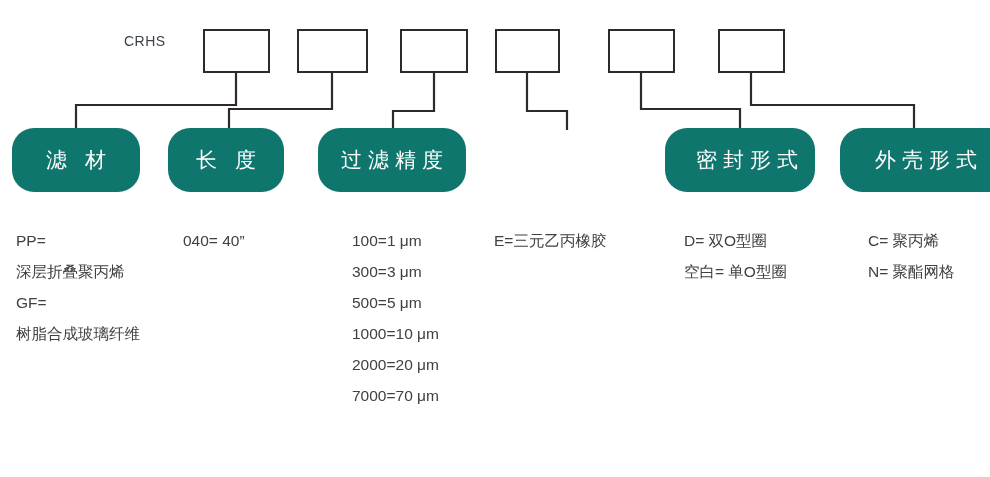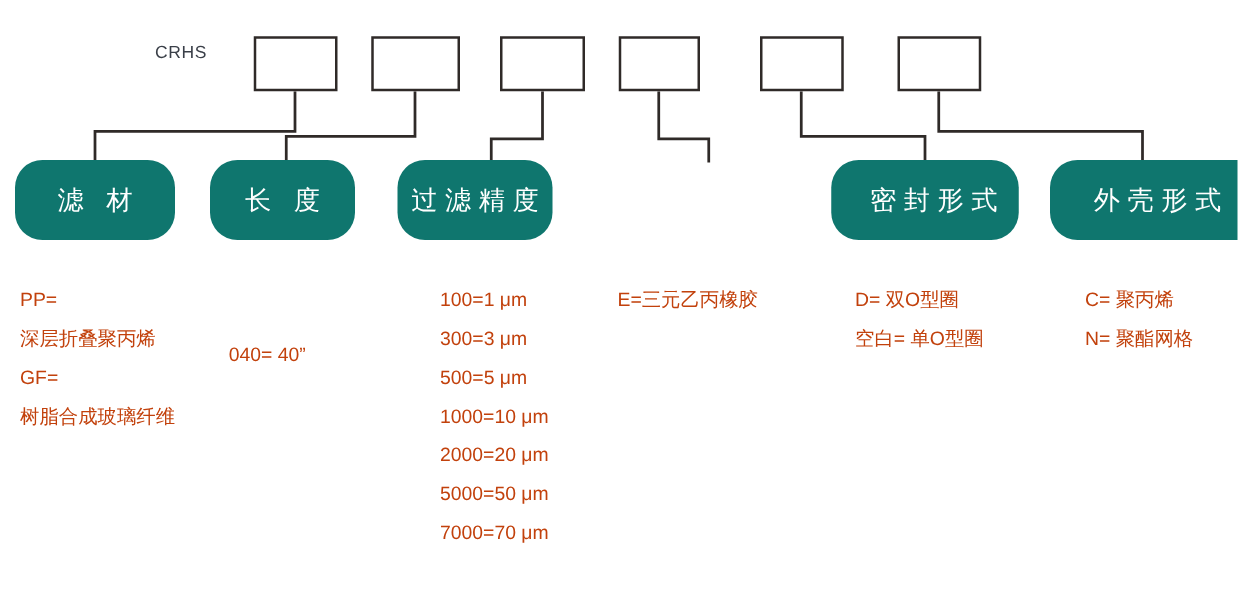--- a/index.html
+++ b/index.html
@@ -69,21 +69,21 @@
     letter-spacing: 6px;
     text-indent: 6px;
     font-weight: 400;
     white-space: nowrap;
   }
 
   
   .option-column {
     position: absolute;
     top: 225px;
-    color: #c2410c;
+    color: #404040;
     font-size: 15.5px;
     line-height: 31px;
     white-space: nowrap;
   }
   .option-line {
     display: block;
     white-space: nowrap;
   }
 </style>
 </head>
@@ -112,42 +112,41 @@
 
   <div class="code-box" style="left:203px; width:67px;"></div>
   <div class="code-box" style="left:297px; width:71px;"></div>
   <div class="code-box" style="left:400px; width:68px;"></div>
   <div class="code-box" style="left:495px; width:65px;"></div>
   <div class="code-box" style="left:608px; width:67px;"></div>
   <div class="code-box" style="left:718px; width:67px;"></div>
 
   <div class="category-pill" style="left:12px; width:128px;">滤 材</div>
   <div class="category-pill" style="left:168px; width:116px;">长 度</div>
-  <div class="category-pill" style="left:318px; width:124px;">过滤精度</div>
+  <div class="category-pill" style="left:318px; width:148px;">过滤精度</div>
   <div class="category-pill" style="left:665px; width:150px;padding-left:14px;">密封形式</div>
   <div class="category-pill" style="left:840px; width:172px;">外壳形式</div>
 
   <div class="option-column" style="left:16px;">
     <span class="option-line">PP=</span>
     <span class="option-line">深层折叠聚丙烯</span>
     <span class="option-line">GF=</span>
     <span class="option-line">树脂合成玻璃纤维</span>
   </div>
 
-  <div class="option-column" style="left:183px;margin-top:44px;">
+  <div class="option-column" style="left:183px;">
     <span class="option-line">040= 40”</span>
   </div>
 
   <div class="option-column" style="left:352px;">
     <span class="option-line">100=1 μm</span>
     <span class="option-line">300=3 μm</span>
     <span class="option-line">500=5 μm</span>
     <span class="option-line">1000=10 μm</span>
     <span class="option-line">2000=20 μm</span>
-    <span class="option-line">5000=50 μm</span>
     <span class="option-line">7000=70 μm</span>
   </div>
 
   <div class="option-column" style="left:494px;">
     <span class="option-line">E=三元乙丙橡胶</span>
   </div>
 
   <div class="option-column" style="left:684px;">
     <span class="option-line">D= 双O型圈</span>
     <span class="option-line">空白= 单O型圈</span>

